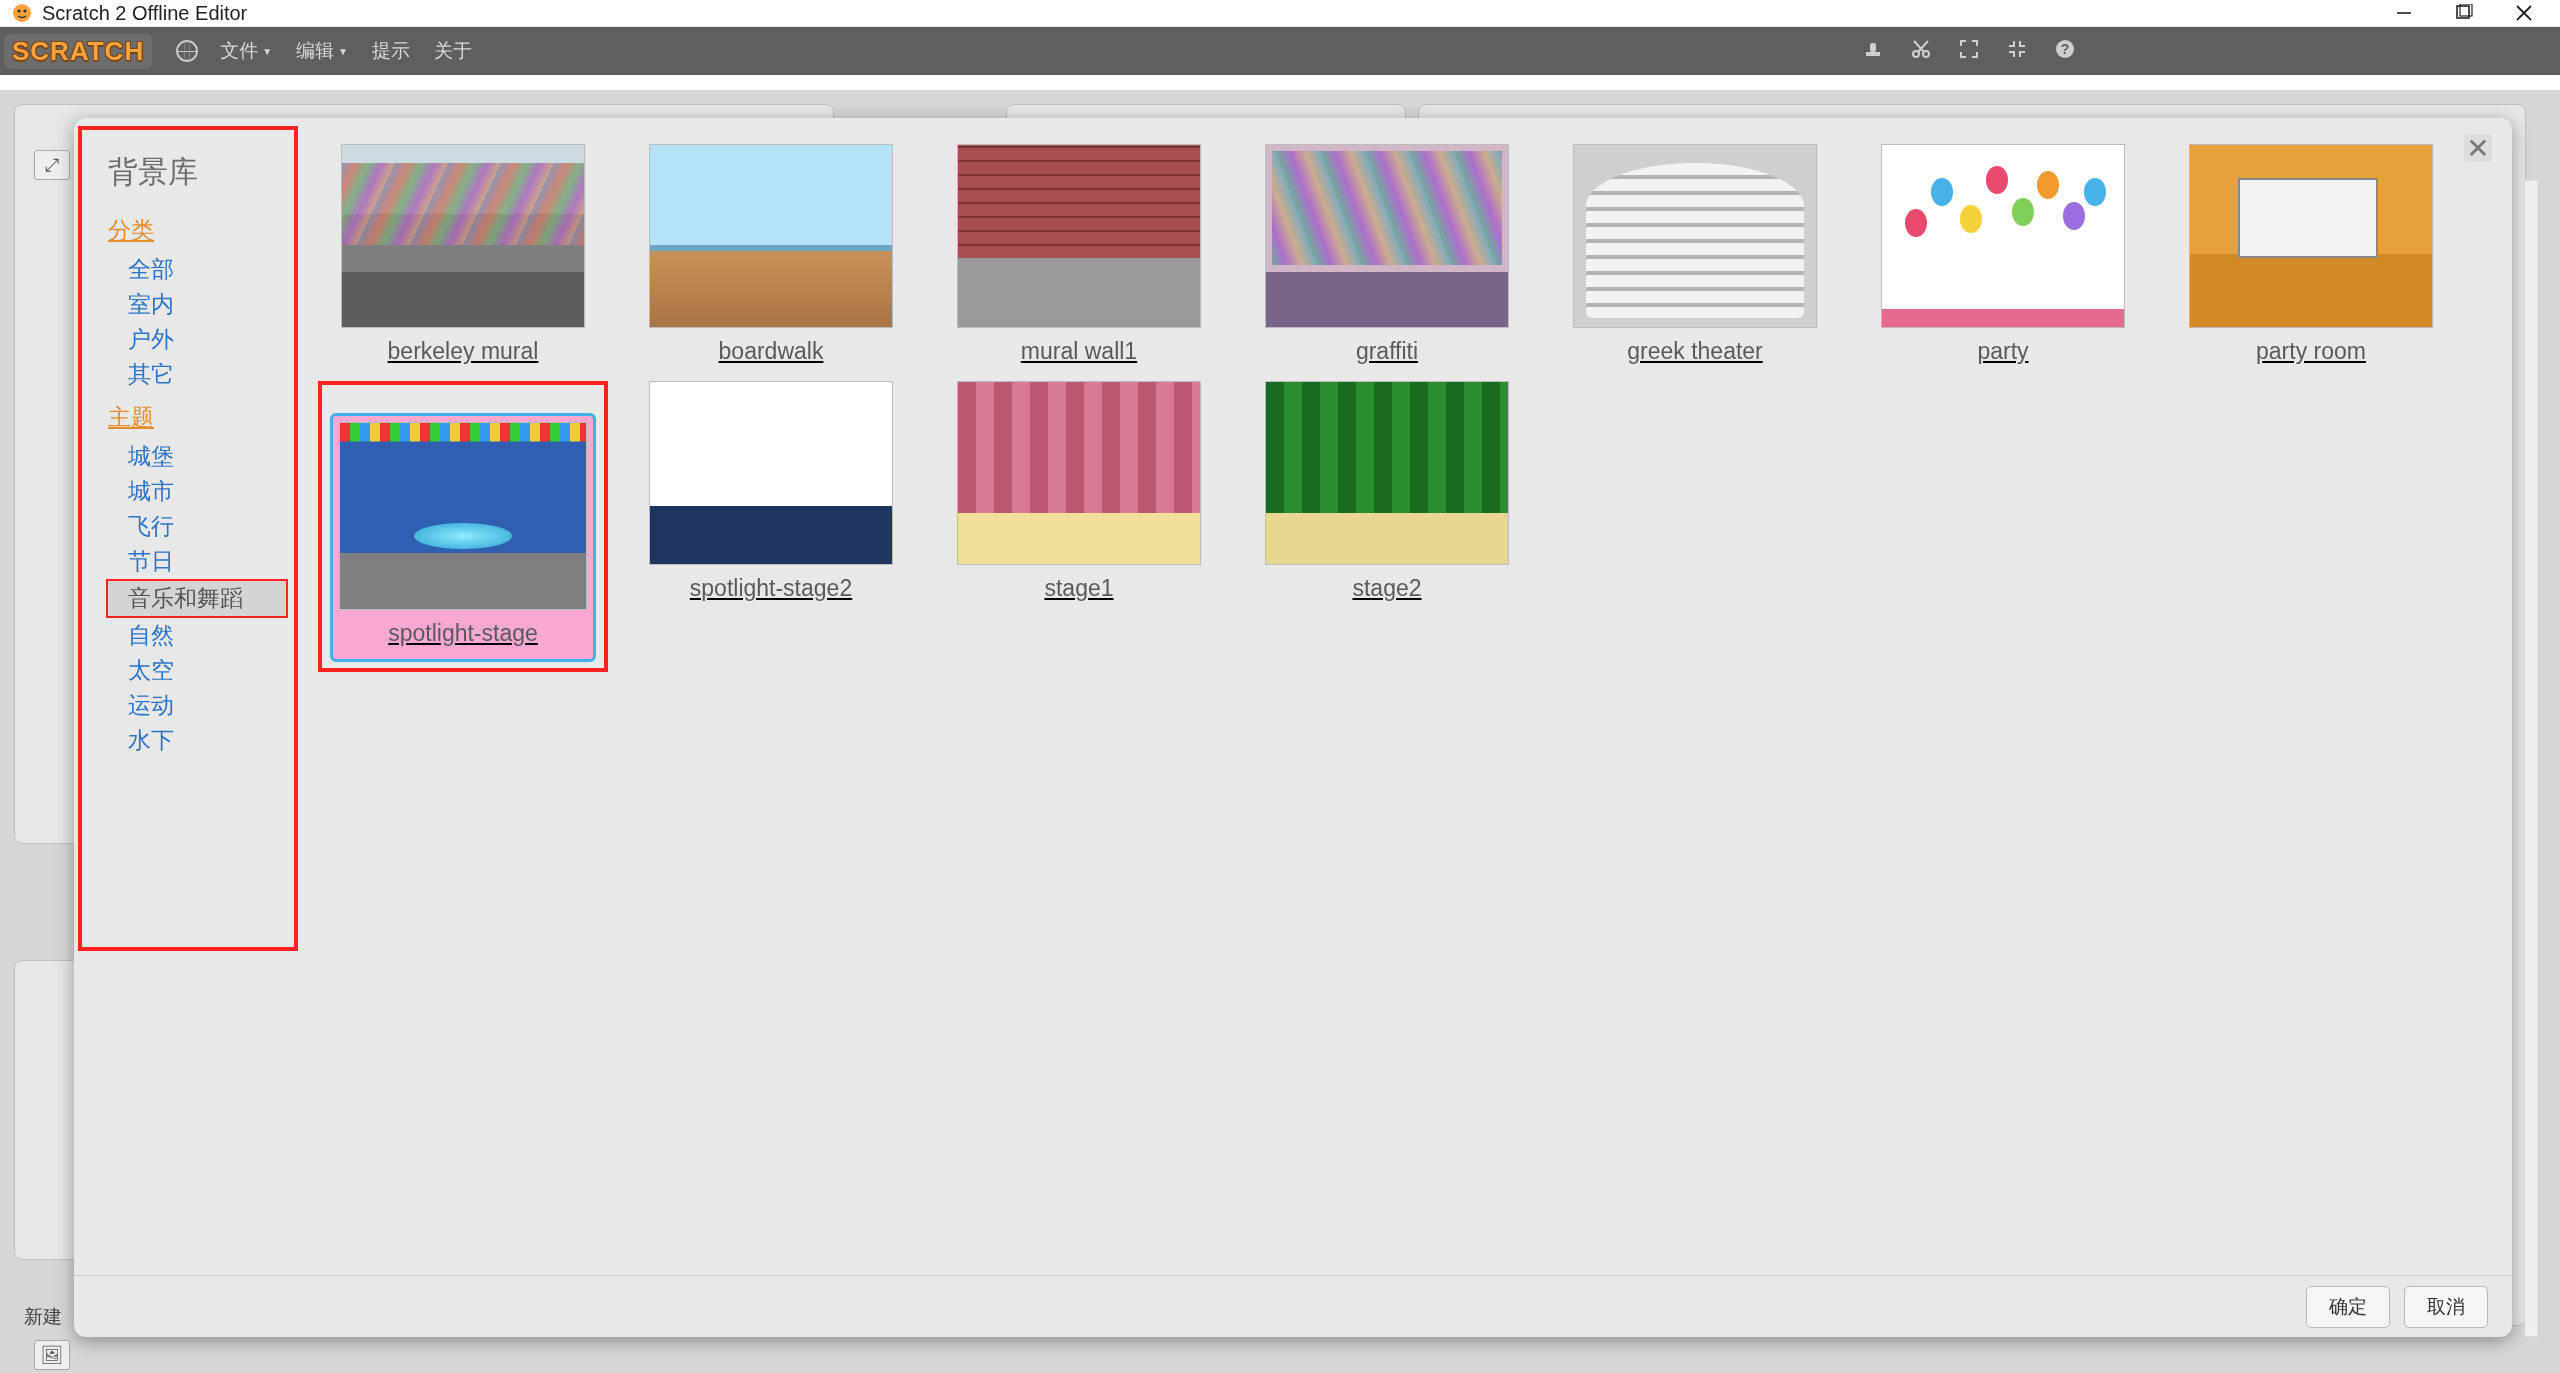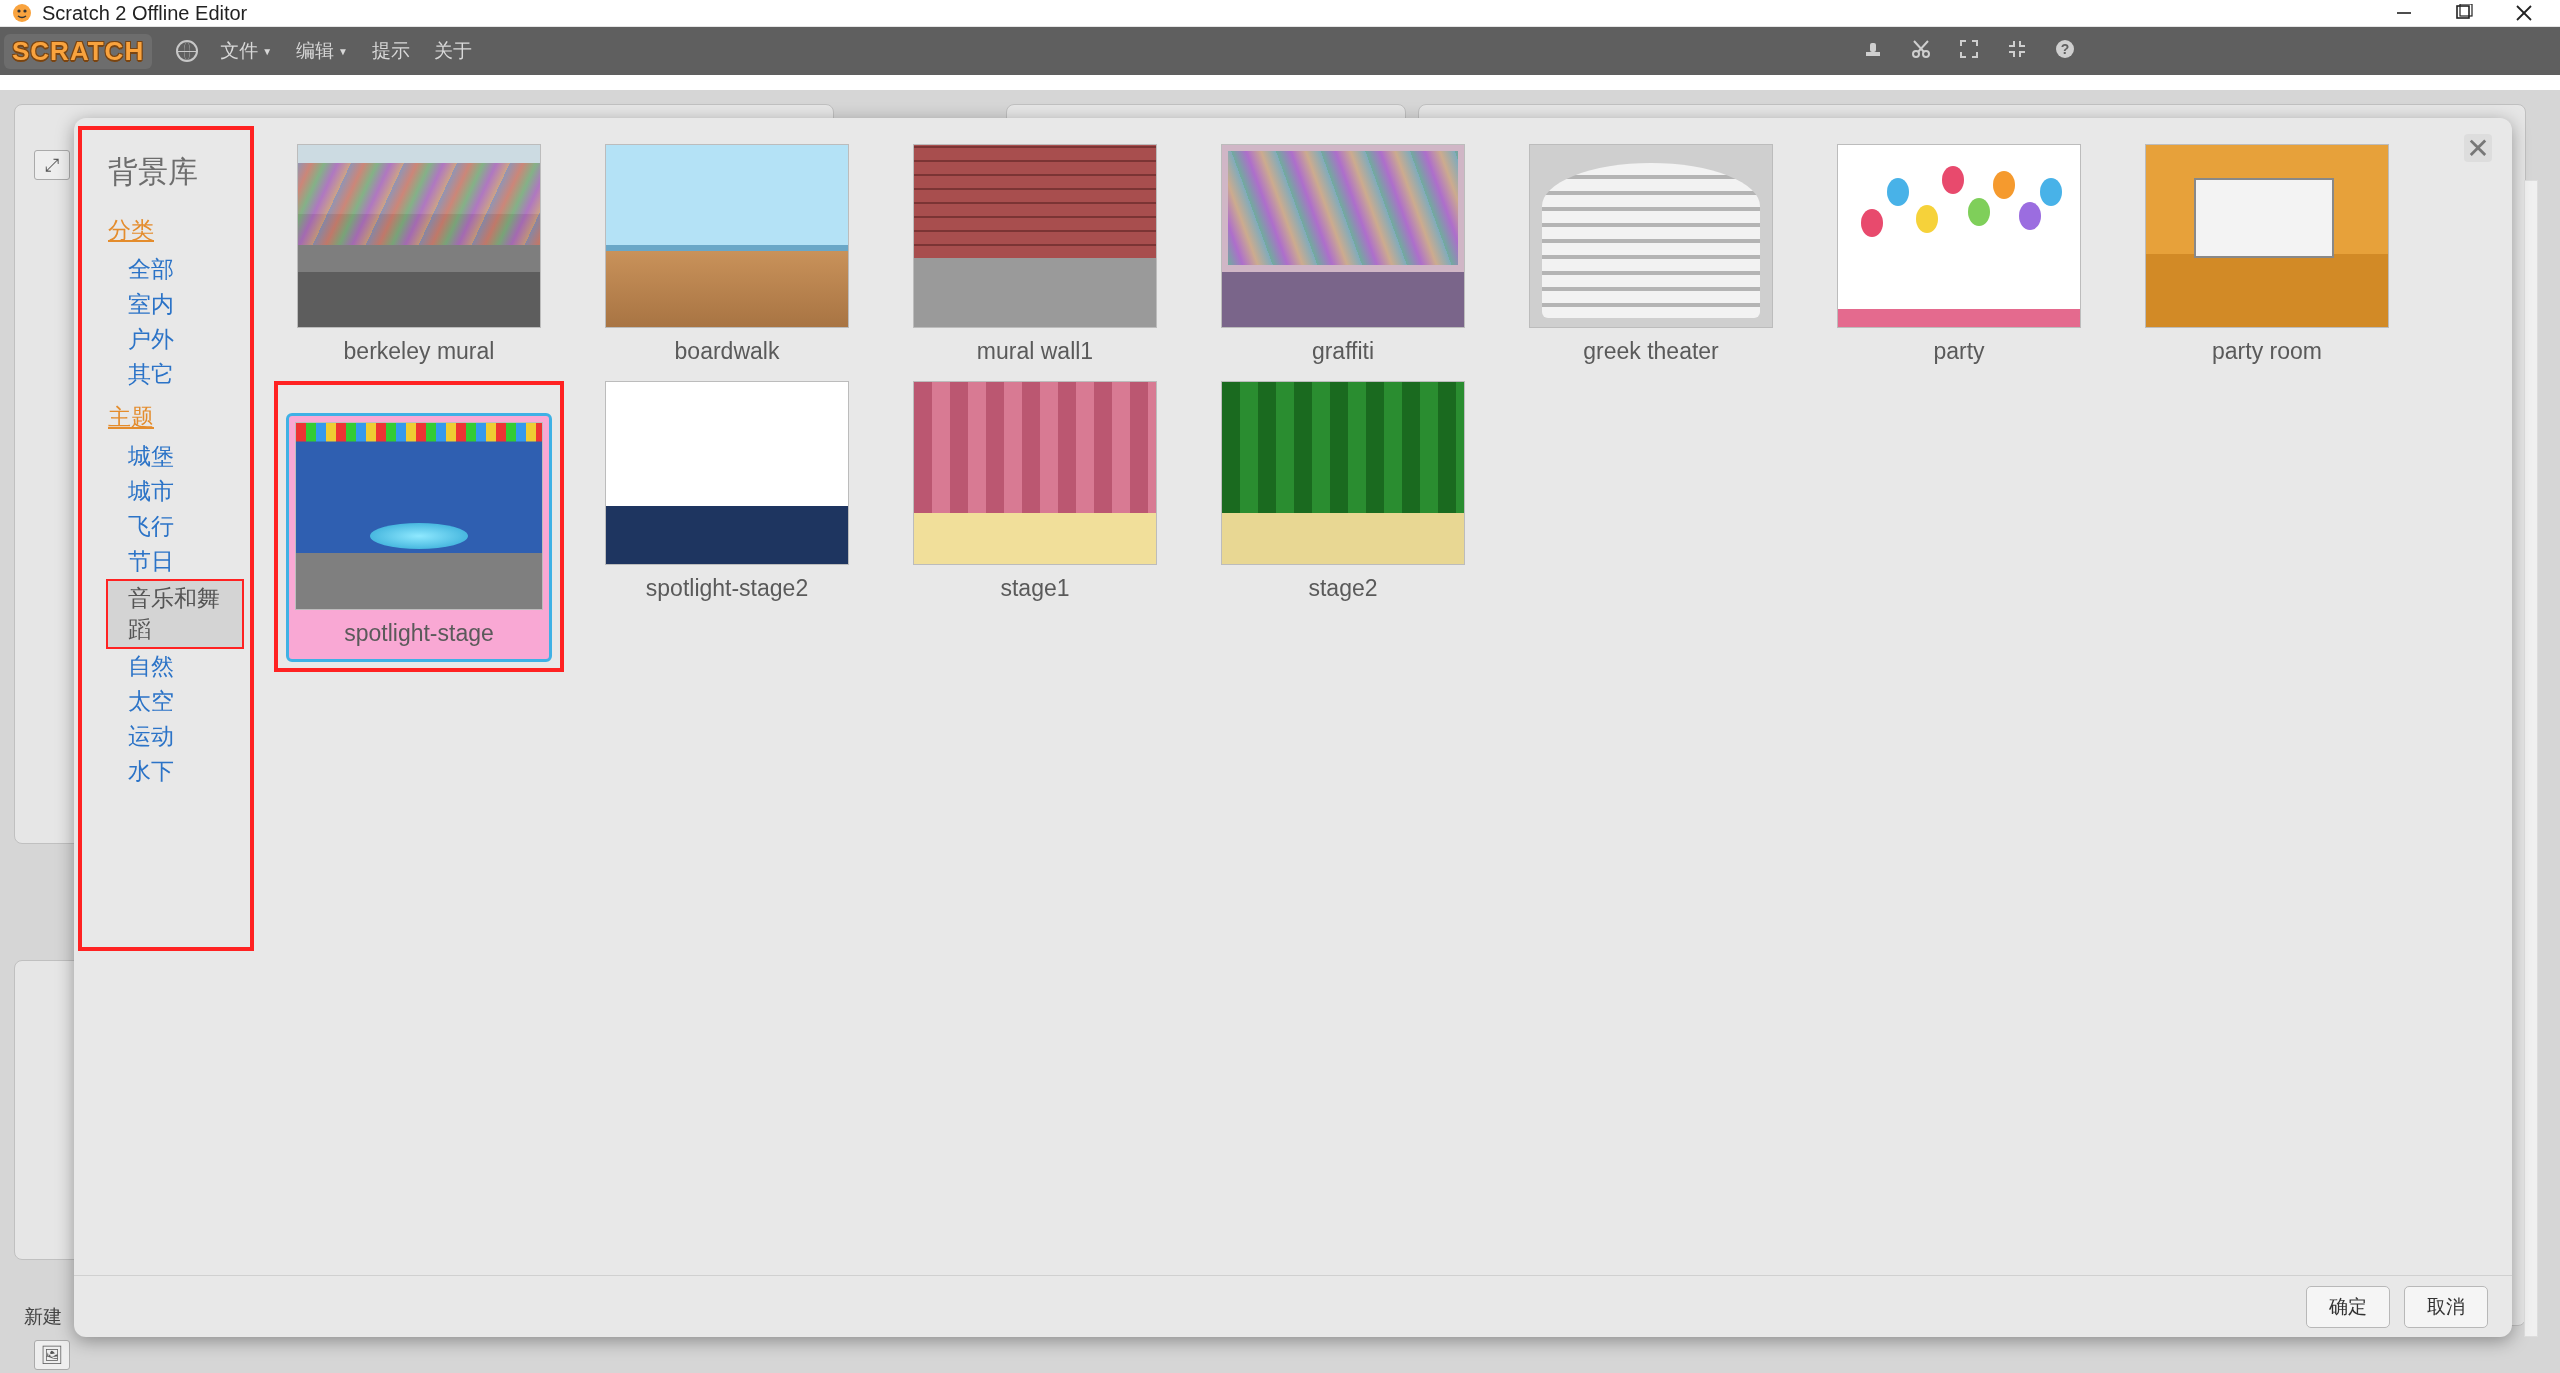--- a/index.html
+++ b/index.html
@@ -28,31 +28,31 @@
 .back-block { position: absolute; background: #e6e6e6; border: 1px solid #c0c0c0; border-radius: 8px; }
 .sprite-label { position: absolute; left: 24px; top: 1214px; color: #444; font-size: 19px; }
 .back-thumb { position: absolute; width: 36px; height: 30px; background: #eee; border: 1px solid #aaa; border-radius: 3px; font-size: 18px; color: #555; display:flex; align-items:center; justify-content:center; }
 
 
 .dialog { position: absolute; left: 74px; top: 118px; right: 48px; bottom: 36px; background: #e8e8e8; border-radius: 12px; box-shadow: 0 4px 18px rgba(0,0,0,0.35); display: flex; flex-direction: column; }
 .dialog .close-btn { position: absolute; top: 16px; right: 20px; width: 28px; height: 28px; border-radius: 4px; color: #777; font-size: 28px; display:flex; align-items:center; justify-content:center; background: #ddd; }
 .dialog-body { display: flex; flex: 1; overflow: hidden; }
 
 
-.sidebar { width: 176px; padding: 18px 6px 26px 26px; }
+.sidebar { width: 220px; padding: 18px 6px 26px 26px; }
 .red-box-outer { border: 4px solid #ff2222; }
 .sidebar-title { font-size: 30px; color: #6d6d6d; margin-bottom: 22px; padding-top: 4px; }
 .side-header { color: #e48c2c; font-size: 23px; margin: 10px 0 6px 0; text-decoration: underline; }
 .side-link { color: #2b73c7; font-size: 23px; padding: 2px 0 2px 20px; display: block; }
 .side-link.selected { background: #d4d4d4; color: #555; border: 2px solid #ff2222; margin-left: -2px; padding-left: 20px; }
 
 
 .grid-area { flex: 1; padding: 26px 20px; overflow: auto; }
 .grid-row { display: flex; gap: 18px; flex-wrap: wrap; }
-.tile { width: 290px; display: flex; flex-direction: column; align-items: center; margin-bottom: 16px; }
+.tile { width: 290px; display: flex; flex-direction: column; align-items: center; margin-bottom: 16px; text-decoration: underline; }
 .tile-thumb { width: 244px; height: 184px; background: #dcdcdc; border: 1px solid #bcbcbc; position: relative; overflow: hidden; }
 .tile-label { margin-top: 10px; font-size: 23px; color: #5a5a5a; text-align: center; }
 .tile.selected-tile { border: 4px solid #ff2222; padding: 6px 6px 6px 6px; }
 .tile.selected-tile .tile-inner { border: 3px solid #3fb1e5; border-radius: 6px; padding: 6px; background:#f9a8d4;margin-top:22px; }
 .tile.selected-tile .tile-thumb { width: 248px; height: 188px; }
 .tile.selected-tile .tile-label { margin-bottom:6px; }
 
 
 .dialog-footer { height: 62px; display: flex; align-items: center; justify-content: flex-end; gap: 14px; padding: 0 24px; border-top: 1px solid #d0d0d0; }
 .dlg-btn { padding: 7px 22px; background: #f5f5f5; border: 1px solid #b8b8b8; border-radius: 5px; font-size: 19px; color: #333; }

